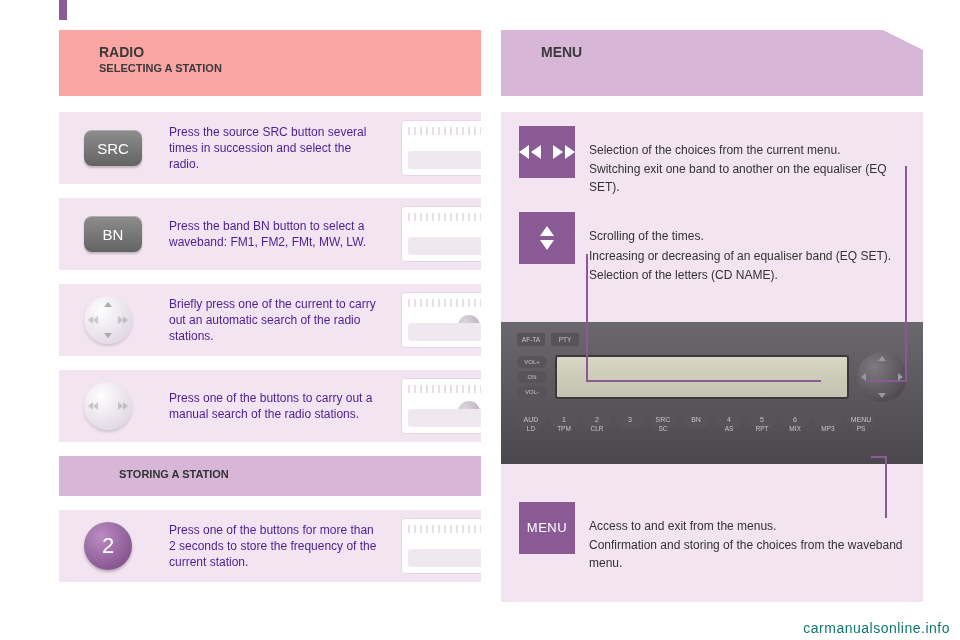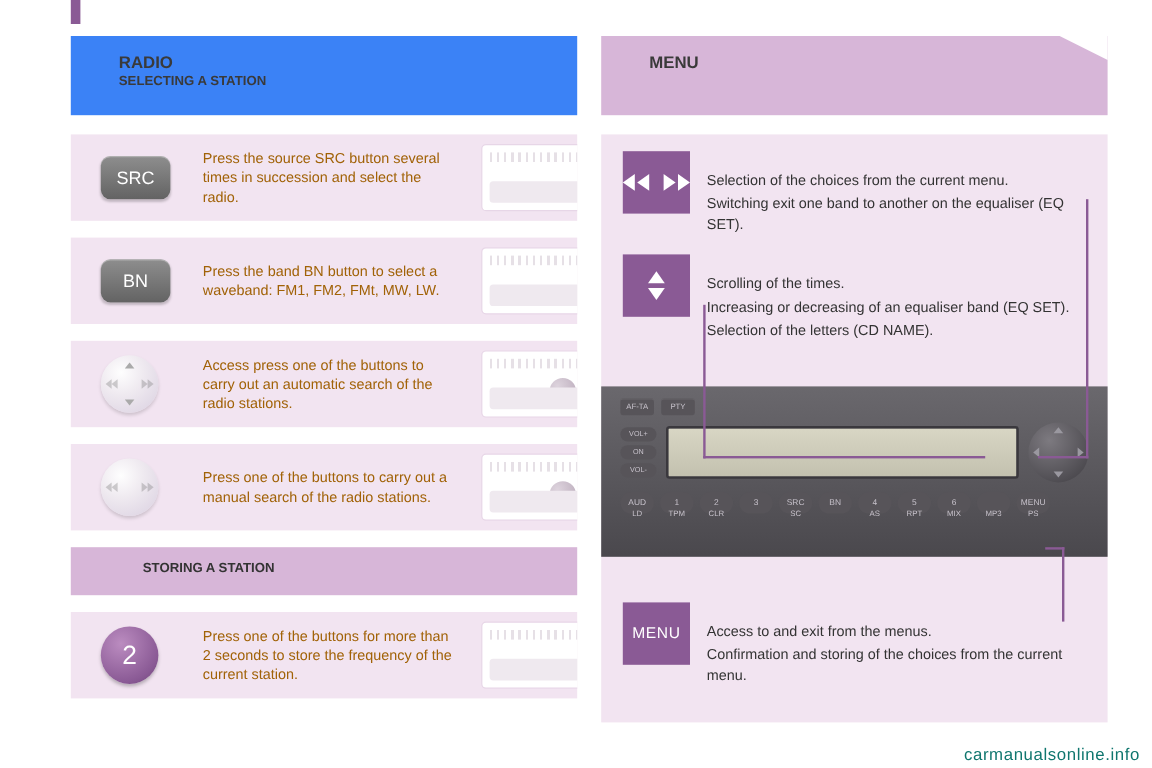--- a/index.html
+++ b/index.html
@@ -30,21 +30,21 @@
   .cols {
     display: flex;
     gap: 20px;
   }
   .col { width: 422px; }
   .col-right { position: relative; }
 
   
   .hdr {
     height: 66px;
-    background: #3b82f6;
+    background: #fca5a5;
     padding: 14px 40px;
     position: relative;
     margin-bottom: 16px;
   }
   .hdr .title1 {
     font-weight: bold;
     font-size: 14px;
     color: #3a3a3a;
     margin-bottom: 2px;
   }
@@ -72,21 +72,21 @@
     background: #f2e4f1;
     height: 72px;
     margin-bottom: 14px;
     position: relative;
     display: flex;
     align-items: center;
     padding-left: 110px;
     padding-right: 100px;
     overflow: hidden;
   }
-  .instr .txt { font-size: 12px; line-height: 1.35; color: #a16207; }
+  .instr .txt { font-size: 12px; line-height: 1.35; color: #4c1d95; }
   .instr .icon-holder {
     position: absolute;
     left: 25px;
     top: 50%;
     transform: translateY(-50%);
   }
   .instr .radio-peek {
     position: absolute;
     right: -10px;
     top: 50%;
@@ -331,21 +331,21 @@
         <div class="icon-holder">
           <div class="round-btn">
             <div class="tt"></div>
               <div class="tb"></div>
             <div class="tri-h r1"></div>
               <div class="tri-h r2"></div>
             <div class="tri-h l1"></div>
               <div class="tri-h l2"></div>
           </div>
         </div>
-        <div class="txt">Access press one of the buttons to carry out an automatic search of the radio stations.</div>
+        <div class="txt">Briefly press one of the current to carry out an automatic search of the radio stations.</div>
         <div class="radio-peek">
             <div class="knob"></div>
           </div>
       </div>
 
       <div class="instr">
         <div class="icon-holder">
           <div class="round-btn">
             <div class="tri-h r1"></div>
               <div class="tri-h r2"></div>
@@ -453,21 +453,21 @@
         </div>
 
         <div class="conn1"></div>
         <div class="conn2"></div>
         <div class="conn3"></div>
 
         <div class="callout callout-bottom">
           <div class="box menu-box">MENU</div>
           <div class="lines">
             <p>Access to and exit from the menus.</p>
-            <p>Confirmation and storing of the choices from the current menu.</p>
+            <p>Confirmation and storing of the choices from the waveband menu.</p>
           </div>
         </div>
 
       </div>
     </div>
 
   </div>
 </div>
 
 <div class="watermark">carmanualsonline.info</div>

